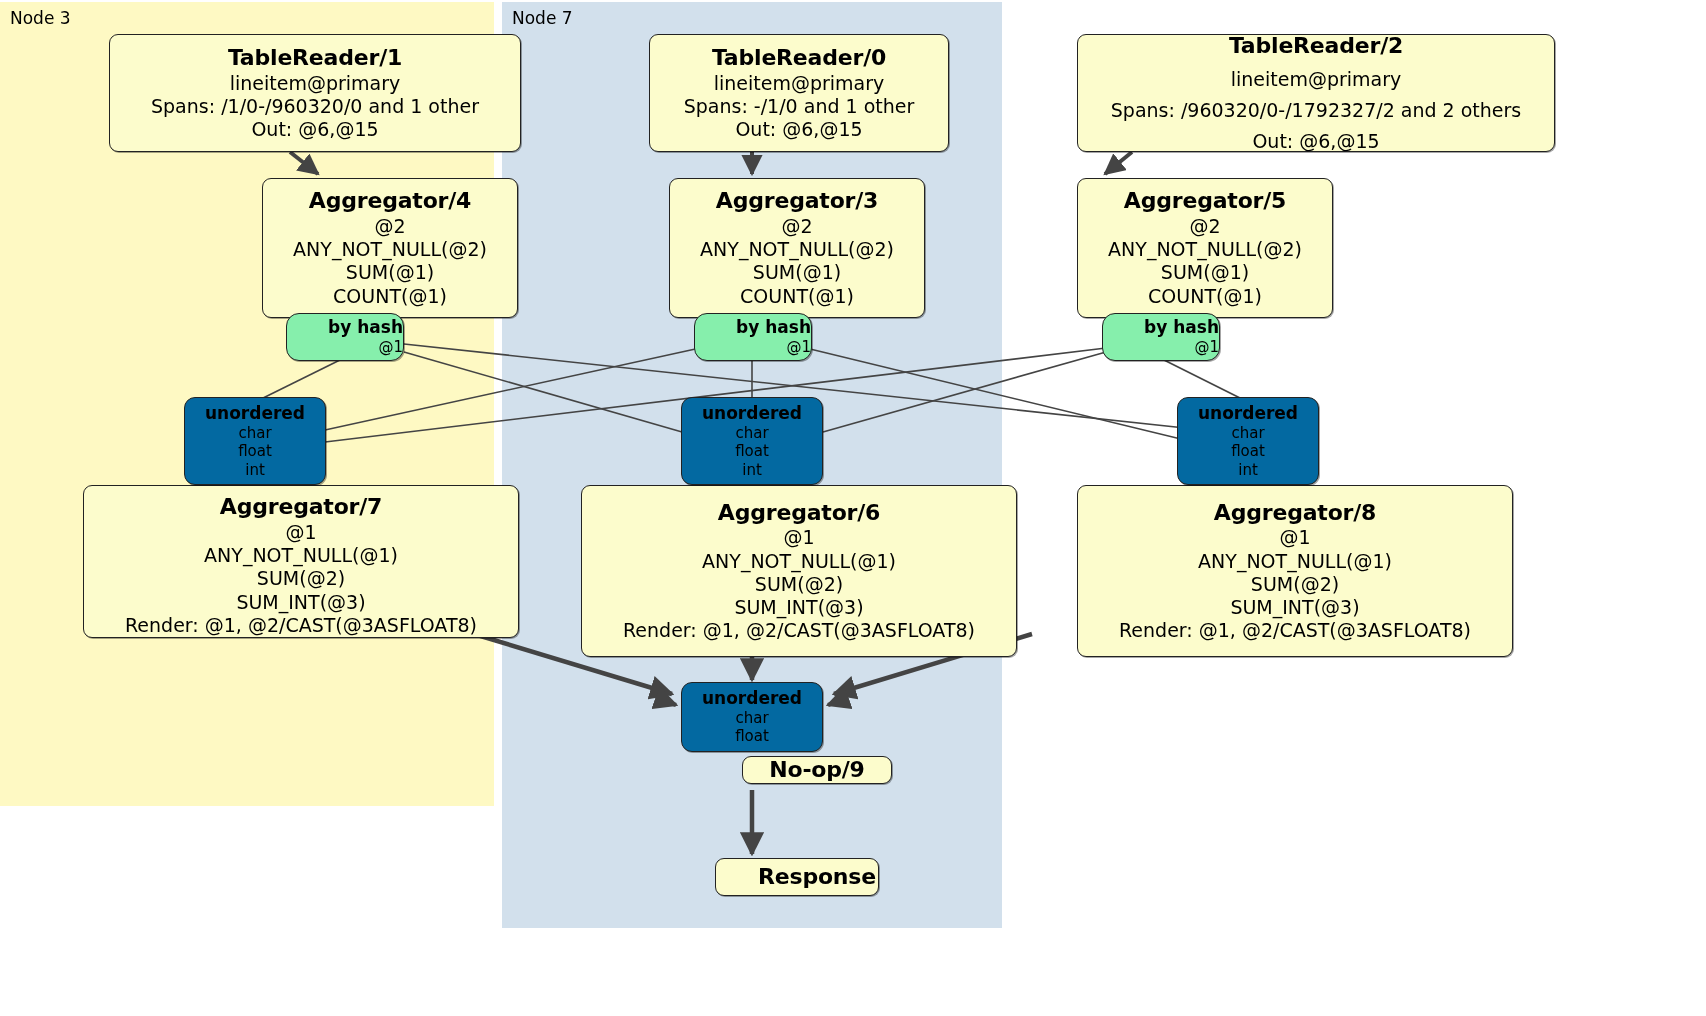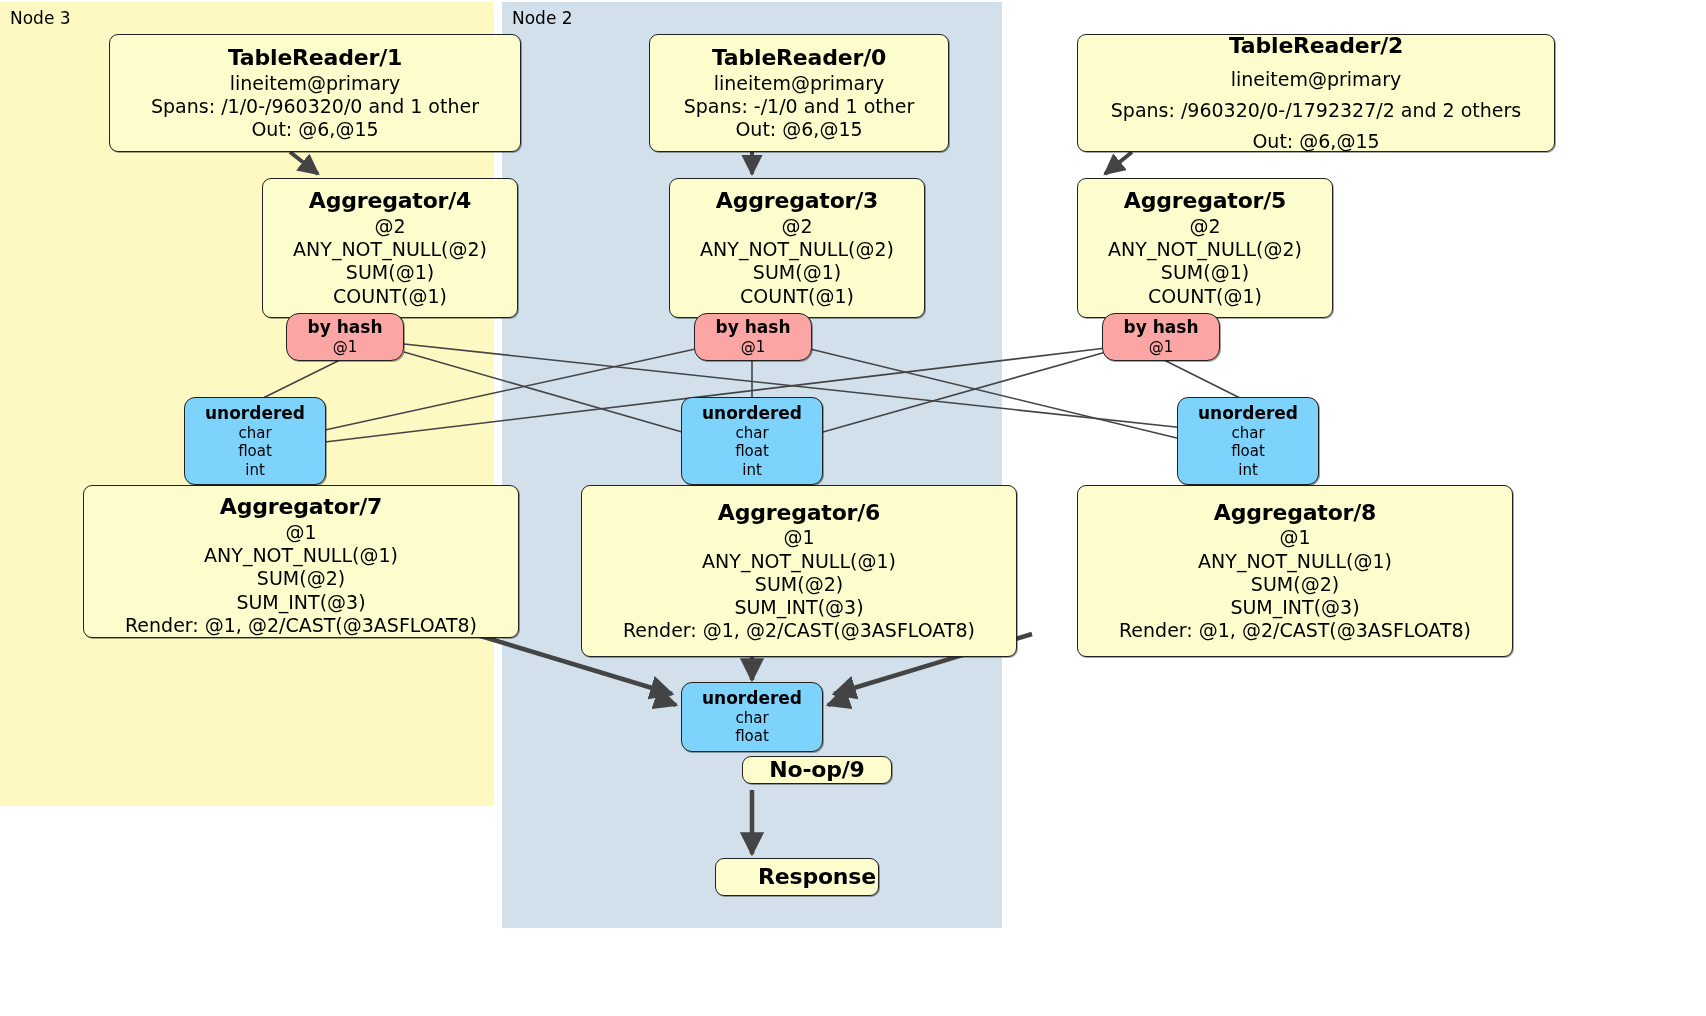--- a/index.html
+++ b/index.html
@@ -47,26 +47,27 @@
     justify-content: center;
     align-items: center;
     z-index: 5;
     box-shadow: 1px 1px 0 rgba(0,0,0,0.35);
   }
   .proc {
     background: #fcfccc;
     margin-left: 45px;
   }
   .router {
-    background: #fca5a5;
+    background: #86efac;
     border-radius: 13px;
     z-index: 7;
+    align-items: flex-end;
   }
   .receiver {
-    background: #7dd3fc;
+    background: #0369a1;
     border-radius: 11px;
     z-index: 7;
   }
   .title {
     font-weight: bold;
     font-size: 22px;
     letter-spacing: -0.2px;
     white-space: nowrap;
   }
   .title-sm {
@@ -99,21 +100,21 @@
 </style>
 </head>
 <body>
 
 <div id="canvas">
 
   <div class="cluster" id="cluster-node3">
     <div class="cluster-label">Node 3</div>
   </div>
   <div class="cluster" id="cluster-node1">
-    <div class="cluster-label">Node 2</div>
+    <div class="cluster-label">Node 7</div>
   </div>
 
   <svg id="wires">
     <defs>
       <marker id="arrowBig" viewBox="0 0 10 10" refX="9" refY="5" markerWidth="5.4" markerHeight="5.4" orient="auto-start-reverse">
         <path d="M 0 0 L 10 5 L 0 10 z" fill="#444444"></path>
       </marker>
       <marker id="arrowThin" viewBox="0 0 10 10" refX="9" refY="5" markerWidth="6" markerHeight="6" orient="auto-start-reverse">
         <path d="M 0 0 L 10 5 L 0 10 z" fill="#444444"></path>
       </marker>

